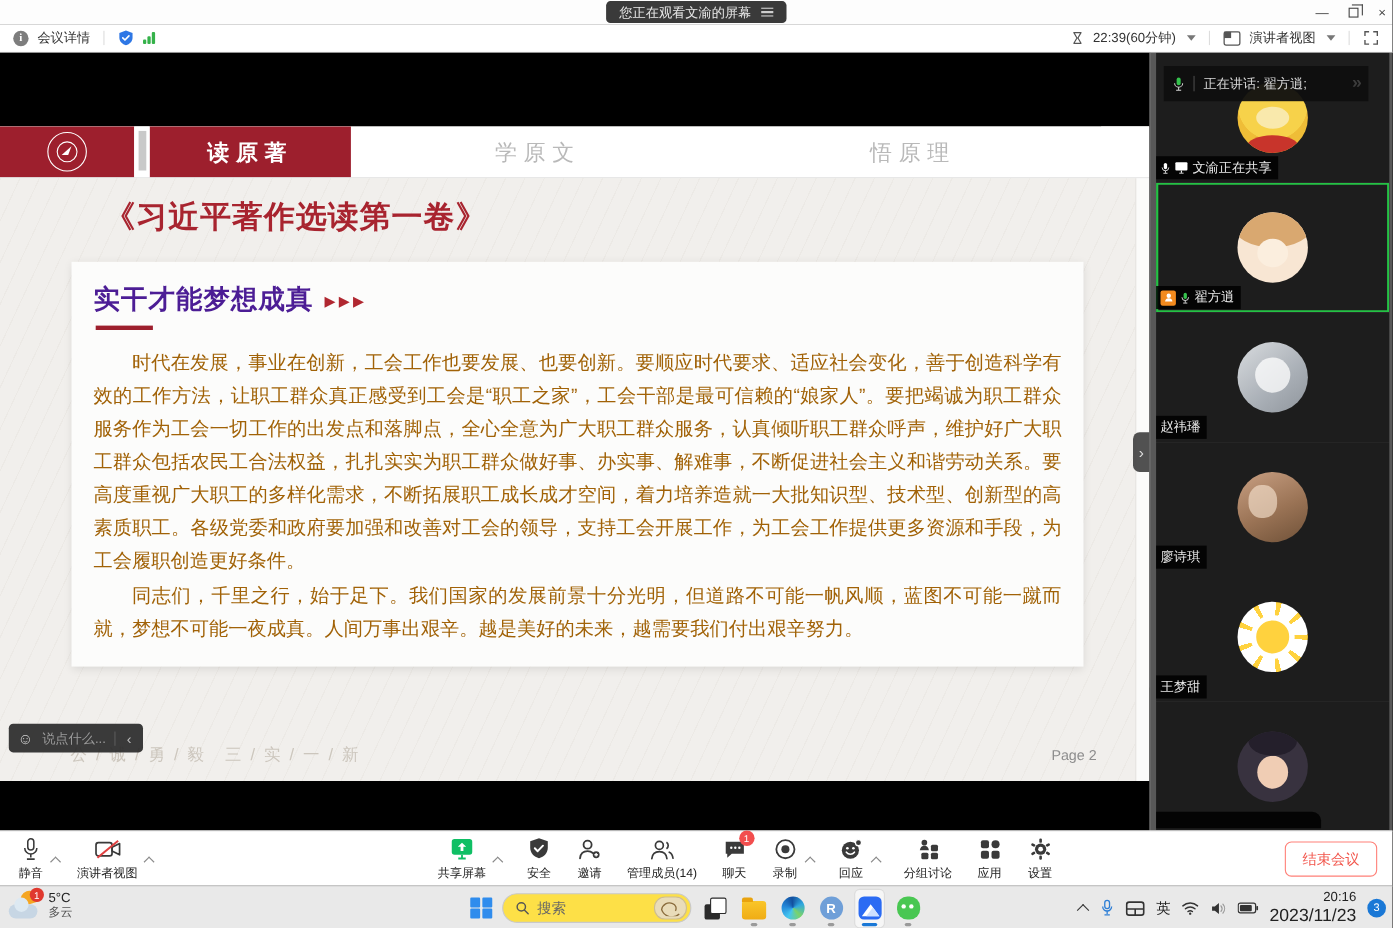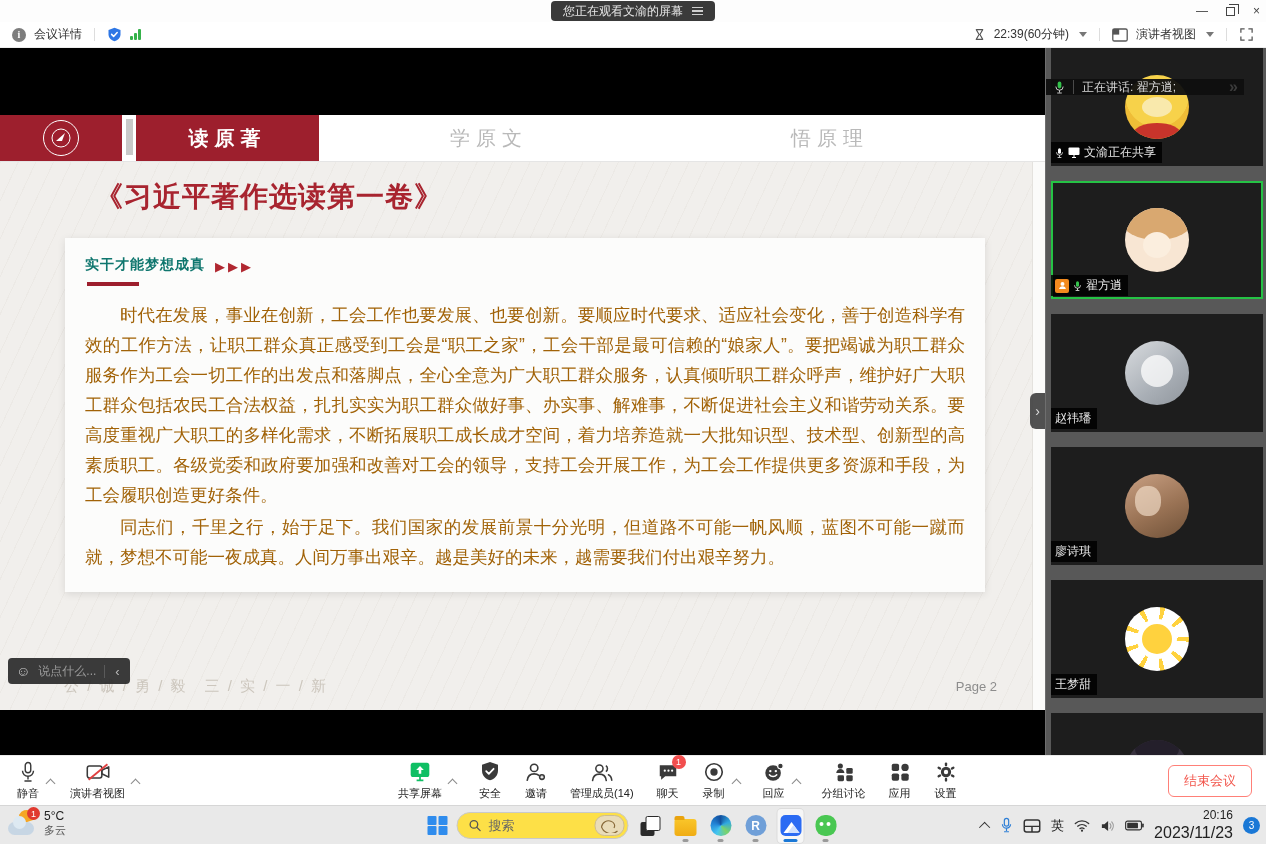--- a/index.html
+++ b/index.html
@@ -49,49 +49,49 @@
   .tab-fill { flex:1; background:#fff; }
 
   .slide-body { position:relative; height:548px;
     background-color:#f1efec;
     background-image:repeating-linear-gradient(115deg, rgba(170,158,140,0.07) 0 1px, transparent 1px 16px);
   }
   .scroll-strip { position:absolute; top:0; right:0; width:13px; height:100%; background:#fbfbfa; border-left:1px solid #e4e2de; }
   .slide-title { color:#a8242f; font-size:28px; font-weight:bold; padding:16px 0 0 95px; letter-spacing:1px; }
   .card { position:absolute; left:65px; top:76px; width:920px; background:#fcfcfb; box-shadow:0 2px 8px rgba(0,0,0,0.10); padding:18px 20px 20px; }
   .card-head { display:flex; align-items:center; gap:10px; }
-  .card-heading { font-size:14px; font-weight:bold; color:#0f766e; letter-spacing:1px; }
+  .card-heading { font-size:24px; font-weight:bold; color:#4c1d95; letter-spacing:1px; }
   .head-arrows { color:#b02730; font-size:13px; letter-spacing:3px; padding-top:3px; }
   .head-bar { width:52px; height:4px; background:#9d1f2d; margin:8px 0 14px 2px; }
   .card p { font-size:17.5px; line-height:30px; color:#a16207; text-align:justify; text-indent:2em; margin-top:2px;
     font-family:"Liberation Sans","DejaVu Sans",sans-serif; }
   .motto { position:absolute; left:64px; bottom:14px; color:#ccc6bd; font-size:15px; letter-spacing:2px; }
   .page-label { position:absolute; right:48px; bottom:16px; color:#8d8d8d; font-size:13px;text-align:right; }
 
   .quick-chat { position:absolute; left:8px; top:610px; height:26px; background:rgba(42,42,42,0.92);
     border-radius:4px; display:flex; align-items:center; padding:0 8px; gap:8px; z-index:5; }
   .qc-emoji { color:#cfcfcf; font-size:14px; line-height:1; }
   .qc-text { color:#9a9a9a; font-size:12px; }
   .qc-div { width:1px; height:13px; background:#5a5a5a; }
   .qc-collapse { color:#bbb; font-size:13px; padding:0 2px; }
 
   .expander { position:absolute; right:0; top:345px; width:15px; height:36px; background:rgba(66,66,66,0.92);
     border-radius:6px 0 0 6px; color:#ddd; display:flex; align-items:center; justify-content:center; font-size:14px; z-index:6; }
 
   
   .sidebar { width:221px; flex:none; background:#585858; position:relative; overflow:hidden; padding:0 4px 0 5px; border-left:1px solid #6e6e6e; }
-  .tile { width:212px; height:118px; background:#1d1d1d; margin-bottom:15px; position:relative;
+  .tile { width:212px; height:118px; background:#1d1d1d; margin-bottom:0; position:relative;
     display:flex; align-items:center; justify-content:center; cursor:default; }
   .tile.speaking { box-shadow:inset 0 0 0 2px #25c245; }
   .tile-label { position:absolute; left:0; bottom:3px; background:rgba(0,0,0,0.85); color:#e8e8e8; font-size:12px;
     padding:2px 6px 2px 4px; display:flex; align-items:center; gap:4px; max-width:100%; white-space:nowrap; }
   .tile-label.empty { width:150px; height:15px; border-radius:0 8px 0 0; }
   .host-badge { width:14px; height:14px; background:#f28a1e; border-radius:2px; display:flex; align-items:center; justify-content:center; }
-  .speak-bar { position:absolute; left:0; right:22px; top:12px; height:16px; background:rgba(15,15,15,0.95);
-    display:flex; align-items:center; gap:8px; padding:0 8px; color:#d9d9d9; font-size:12px; z-index:8;margin-top:19px; }
+  .speak-bar { position:absolute; left:12px; right:22px; top:12px; height:32px; background:rgba(15,15,15,0.95);
+    display:flex; align-items:center; gap:8px; padding:0 8px; color:#d9d9d9; font-size:12px; z-index:8; }
   .speak-bar .more { margin-left:auto; color:#3c3c3c; font-size:16px; font-weight:bold; letter-spacing:-2px; }
   .sb-div { width:1px; height:14px; background:#4a4a4a; }
 
   
   .avatar { width:64px; height:64px; border-radius:50%; position:relative; overflow:hidden; flex:none; }
   .av-pooh { background:radial-gradient(circle at 50% 32%, #f7d24a 0 58%, #efbd37 59%); }
   .av-pooh::before { content:""; position:absolute; left:50%; top:34%; transform:translateX(-50%); width:30px; height:20px; border-radius:50%; background:#f9e9ac; }
   .av-pooh::after { content:""; position:absolute; left:50%; bottom:-6px; transform:translateX(-50%); width:48px; height:22px; border-radius:50% 50% 0 0; background:#c8342b; }
   .av-girl1 { background:#f8e6d3; }
   .av-girl1::before { content:""; position:absolute; left:-4px; top:-8px; width:72px; height:40px; border-radius:50%; background:#d9a870; }

